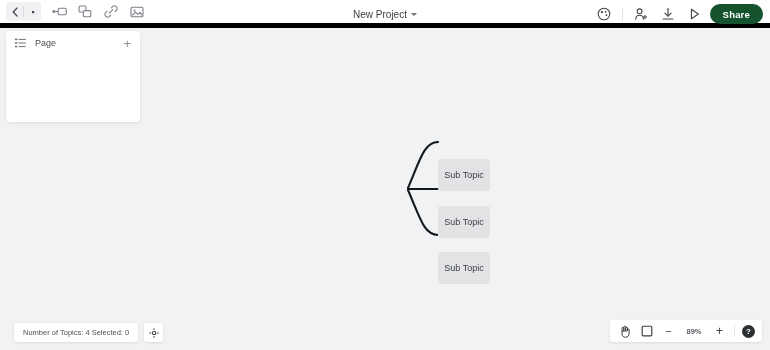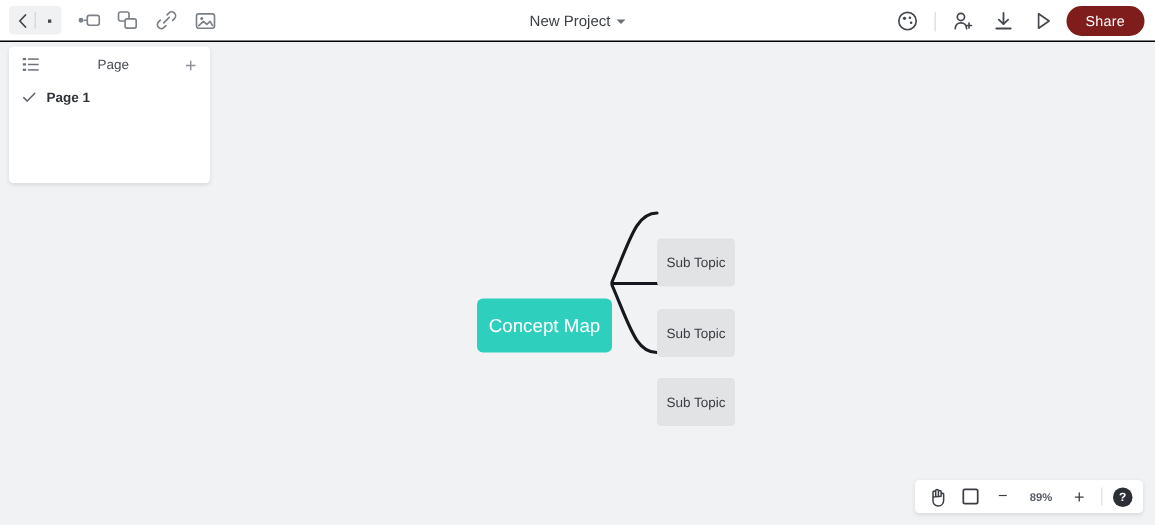--- a/index.html
+++ b/index.html
@@ -9,21 +9,21 @@
     background: #f1f2f4;
     overflow: hidden;
   }
   #app { position: relative; width: 770px; height: 350px; }
 
   
   .topbar {
     position: absolute; top: 0; left: 0;
     width: 770px; height: 28px;
     background: #ffffff;
-    border-bottom: 1px solid #000000;
+    border-bottom: 5px solid #000000;
     display: flex; align-items: center;
   }
   .tb-left { display: flex; align-items: center; padding-left: 6px; gap: 0px; }
   .btn-group {
     display: flex; align-items: center;
     background: #f0f1f3; border-radius: 3px; height: 19px;
     overflow: hidden;
   }
   .btn-group .gb {
     width: 17px; height: 19px;
@@ -54,38 +54,38 @@
     border-top: 3px solid #6b7077;
     margin-top: 1px;
   }
 
   .tb-right {
     position: absolute; right: 7px; top: 0; height: 28px;
     display: flex; align-items: center; gap: 3px;
   }
   .v-sep { width: 1px; height: 13px; background: #e0e2e5; margin: 0 3px; }
   .share-btn {
-    background: #7f1d1d; color: #ffffff;
-    font-size: 9.5px; font-weight: normal;
+    background: #14532d; color: #ffffff;
+    font-size: 9.5px; font-weight: bold;
     border: none; border-radius: 11px;
     height: 20px; padding: 0 13px;
     cursor: pointer; letter-spacing: .2px;
   }
 
   
   .pages-panel {
     position: absolute; left: 6px; top: 31px;
     width: 134px; height: 91px;
     background: #ffffff;
     border-radius: 3px;
     box-shadow: 0 1px 3px rgba(0,0,0,.10);
   }
   .pp-head {
     display: flex; align-items: center;
-    height: 24px; padding: 0 8px 0 9px; gap: 30px;
+    height: 24px; padding: 0 8px 0 9px;
   }
   .pp-head-label {
     font-size: 9px; color: #4a4e54; margin-left: 9px; flex: 1;
   }
   .pp-plus {
     font-size: 13px; color: #8d9197; line-height: 1;
     cursor: pointer; padding: 0 1px;
   }
   .pp-item {
     display: flex; align-items: center;
@@ -252,34 +252,40 @@
   </div>
 
   <div class="canvas">
 
     <svg class="edges">
       <path d="M408 160 C 420 132, 424 114, 438 114" stroke="#15181c" stroke-width="2.1" fill="none" stroke-linecap="round"></path>
       <path d="M408 161 L 438 161" stroke="#15181c" stroke-width="2.1" fill="none" stroke-linecap="round"></path>
       <path d="M408 162 C 420 190, 424 207, 438 207" stroke="#15181c" stroke-width="2.1" fill="none" stroke-linecap="round"></path>
     </svg>
 
-    <div class="node-root">
-      <span>Concept Map</span>
-    </div>
 
     <div class="node-sub sub-0">
       <span>Sub Topic</span>
     </div>
     <div class="node-sub sub-1">
       <span>Sub Topic</span>
     </div>
     <div class="node-sub sub-2">
       <span>Sub Topic</span>
     </div>
 
+    <div class="status-wrap">
+      <div class="status-pill">Number of Topics: 4 Selected:  0</div>
+      <div class="focus-btn">
+        <svg width="12" height="12" viewBox="0 0 12 12" fill="none">
+          <path d="M6 .9L7.1 2.6H4.9L6 .9zM6 11.1L4.9 9.4h2.2L6 11.1zM.9 6L2.6 4.9v2.2L.9 6zM11.1 6L9.4 7.1V4.9L11.1 6z" fill="#3a3d42"></path>
+          <circle cx="6" cy="6" r="1.7" stroke="#3a3d42" stroke-width="1.1" fill="none"></circle>
+        </svg>
+      </div>
+    </div>
 
     <div class="zoombar">
       <div class="zb-icon">
         <svg width="12" height="13" viewBox="0 0 12 13" fill="none">
           <path d="M3 6.3V3.2a.9.9 0 011.8 0v2.6m0-.2V2.2a.9.9 0 011.8 0v3.3m0-.2V2.9a.9.9 0 011.8 0v2.8m0 .1V4.4a.9.9 0 011.7 0v4.1c0 2.2-1.5 3.8-3.6 3.8S3 10.8 3 8.9V6.3z" stroke="#3a3d42" stroke-width="1" fill="none" stroke-linejoin="round"></path>
         </svg>
       </div>
       <div class="zb-icon">
         <svg width="12" height="12" viewBox="0 0 12 12" fill="none">
           <rect x="1.2" y="1.2" width="9.6" height="9.6" rx="1.1" stroke="#3a3d42" stroke-width="1.15" fill="none"></rect>
@@ -299,23 +305,15 @@
         <rect x="0" y="0.6" width="2.4" height="1.5" fill="#6e737a"></rect>
         <rect x="0" y="4.2" width="2.4" height="1.5" fill="#6e737a"></rect>
         <rect x="0" y="7.8" width="2.4" height="1.5" fill="#6e737a"></rect>
         <rect x="3.6" y="0.9" width="7.2" height="1" fill="#6e737a"></rect>
         <rect x="3.6" y="4.5" width="7.2" height="1" fill="#6e737a"></rect>
         <rect x="3.6" y="8.1" width="7.2" height="1" fill="#6e737a"></rect>
       </svg>
       <span class="pp-head-label">Page</span>
       <span class="pp-plus">+</span>
     </div>
-    <div class="pp-item">
-      <span class="pp-check">
-        <svg width="9" height="8" viewBox="0 0 9 8" fill="none">
-          <path d="M.8 4.1L3.2 6.4 8.2 1.2" stroke="#5f646b" stroke-width="1" fill="none" stroke-linecap="round" stroke-linejoin="round"></path>
-        </svg>
-      </span>
-      <span class="pp-item-label">Page 1</span>
-    </div>
   </div>
 
 </div>
 
 </body></html>

